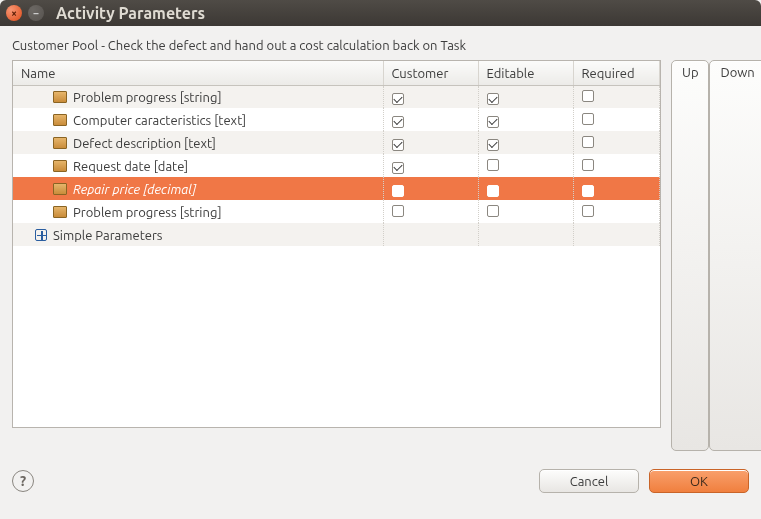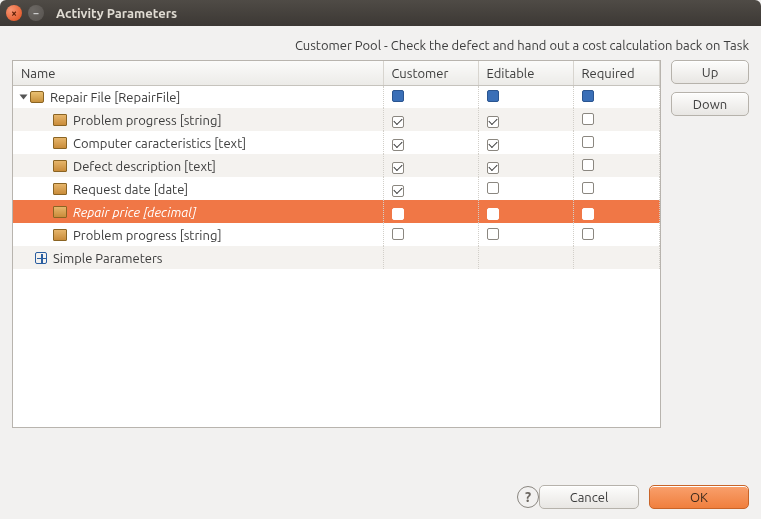--- a/index.html
+++ b/index.html
@@ -24,35 +24,34 @@
   }
   .tb-btn {
     width: 16px; height: 16px; border-radius: 50%;
     margin-right: 6px;
     display: flex; align-items: center; justify-content: center;
     font-size: 10px; font-weight: bold;
   }
   .tb-close { background: radial-gradient(circle at 30% 30%, #f79674, #de4c19); color: #5c1f07;}
   .tb-min { background: radial-gradient(circle at 30% 30%, #6c6864, #57534f); color: #ccc;}
   .title {
-    color: #dfdbd2; font-weight: bold; font-size: 13px; margin-left: 6px;
+    color: #dfdbd2; font-weight: bold; font-size: 16px; margin-left: 6px;
   }
   .content {
     flex: 1; display: flex; flex-direction: column;
-    padding: 12px 12px 10px 12px;
-    align-items: flex-end;
+    padding: 12px 12px 26px 12px;
   }
   .subtitle { margin-bottom: 8px; }
   .main-row { display: flex; flex: 1; min-height: 0; }
   .table-wrap {
     flex: 1; border: 1px solid #b8b4ae; background: #fff;
     display: flex; flex-direction: column;
     height: 368px;
   }
-  .side-btns { width: 78px; margin-left: 10px; display: flex; flex-direction: column; gap: 8px; }
+  .side-btns { width: 78px; margin-left: 10px; display: flex; flex-direction: row; }
   .btn {
     background: linear-gradient(to bottom, #fdfdfc, #e8e6e3);
     border: 1px solid #b6b2ab;
     border-radius: 5px;
     padding: 4px 10px;
     font-size: 13px;
     color: #3c3c3c;
     text-align: center;
     cursor: pointer;
     box-shadow: inset 0 1px 0 #fff;
@@ -178,32 +177,20 @@
           </colgroup>
           <thead>
             <tr>
               <th>Name</th>
               <th>Customer</th>
               <th>Editable</th>
               <th>Required</th>
             </tr>
           </thead>
           <tbody id="rows">
-              <tr class="odd">
-                <td>
-                  <div class="name-cell">
-                    <span class="tri"></span>
-                    <span class="icon pkg"></span>
-                    <span>Repair File [RepairFile]</span>
-                  </div>
-                </td>
-                <td><span class="chk hard"></span></td>
-                <td><span class="chk hard"></span></td>
-                <td><span class="chk hard"></span></td>
-              </tr>
               <tr class="even">
                 <td>
                   <div class="name-cell">
                     <span class="indent-2"></span>
                     <span class="icon field"></span>
                     <span>Problem progress [string]</span>
                   </div>
                 </td>
                 <td><span class="chk checked">
                     <span class="tick"></span>

